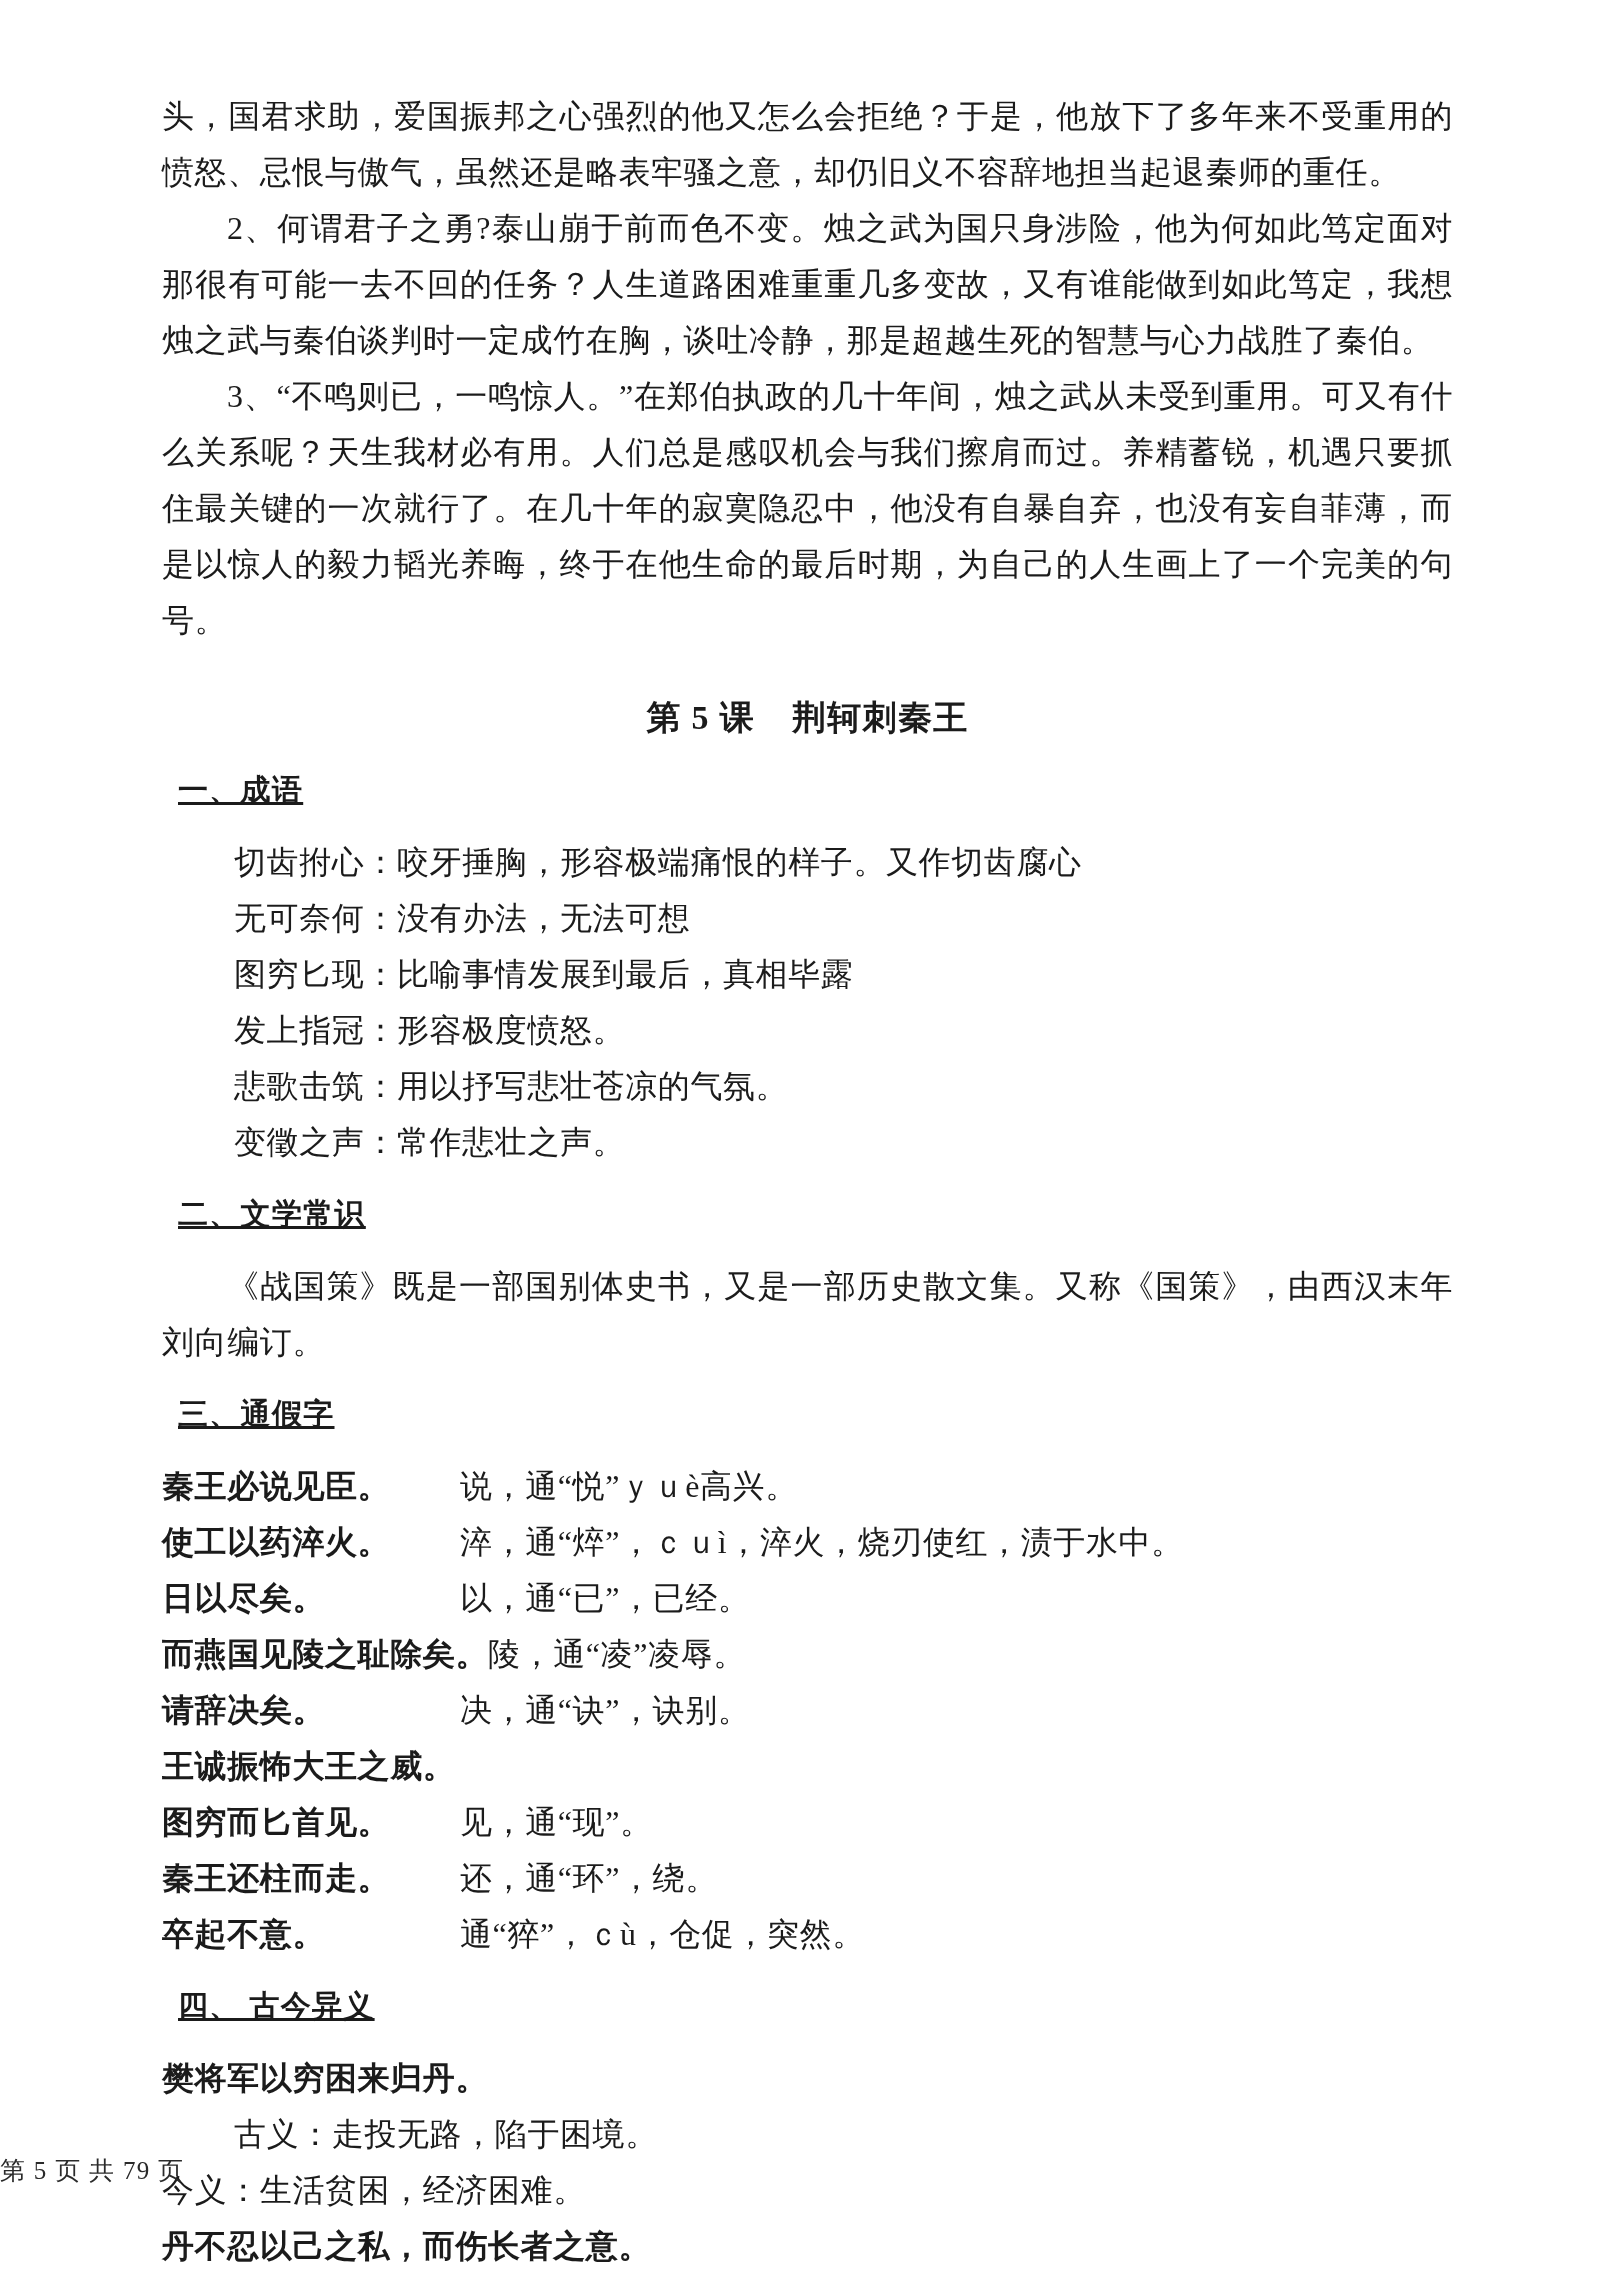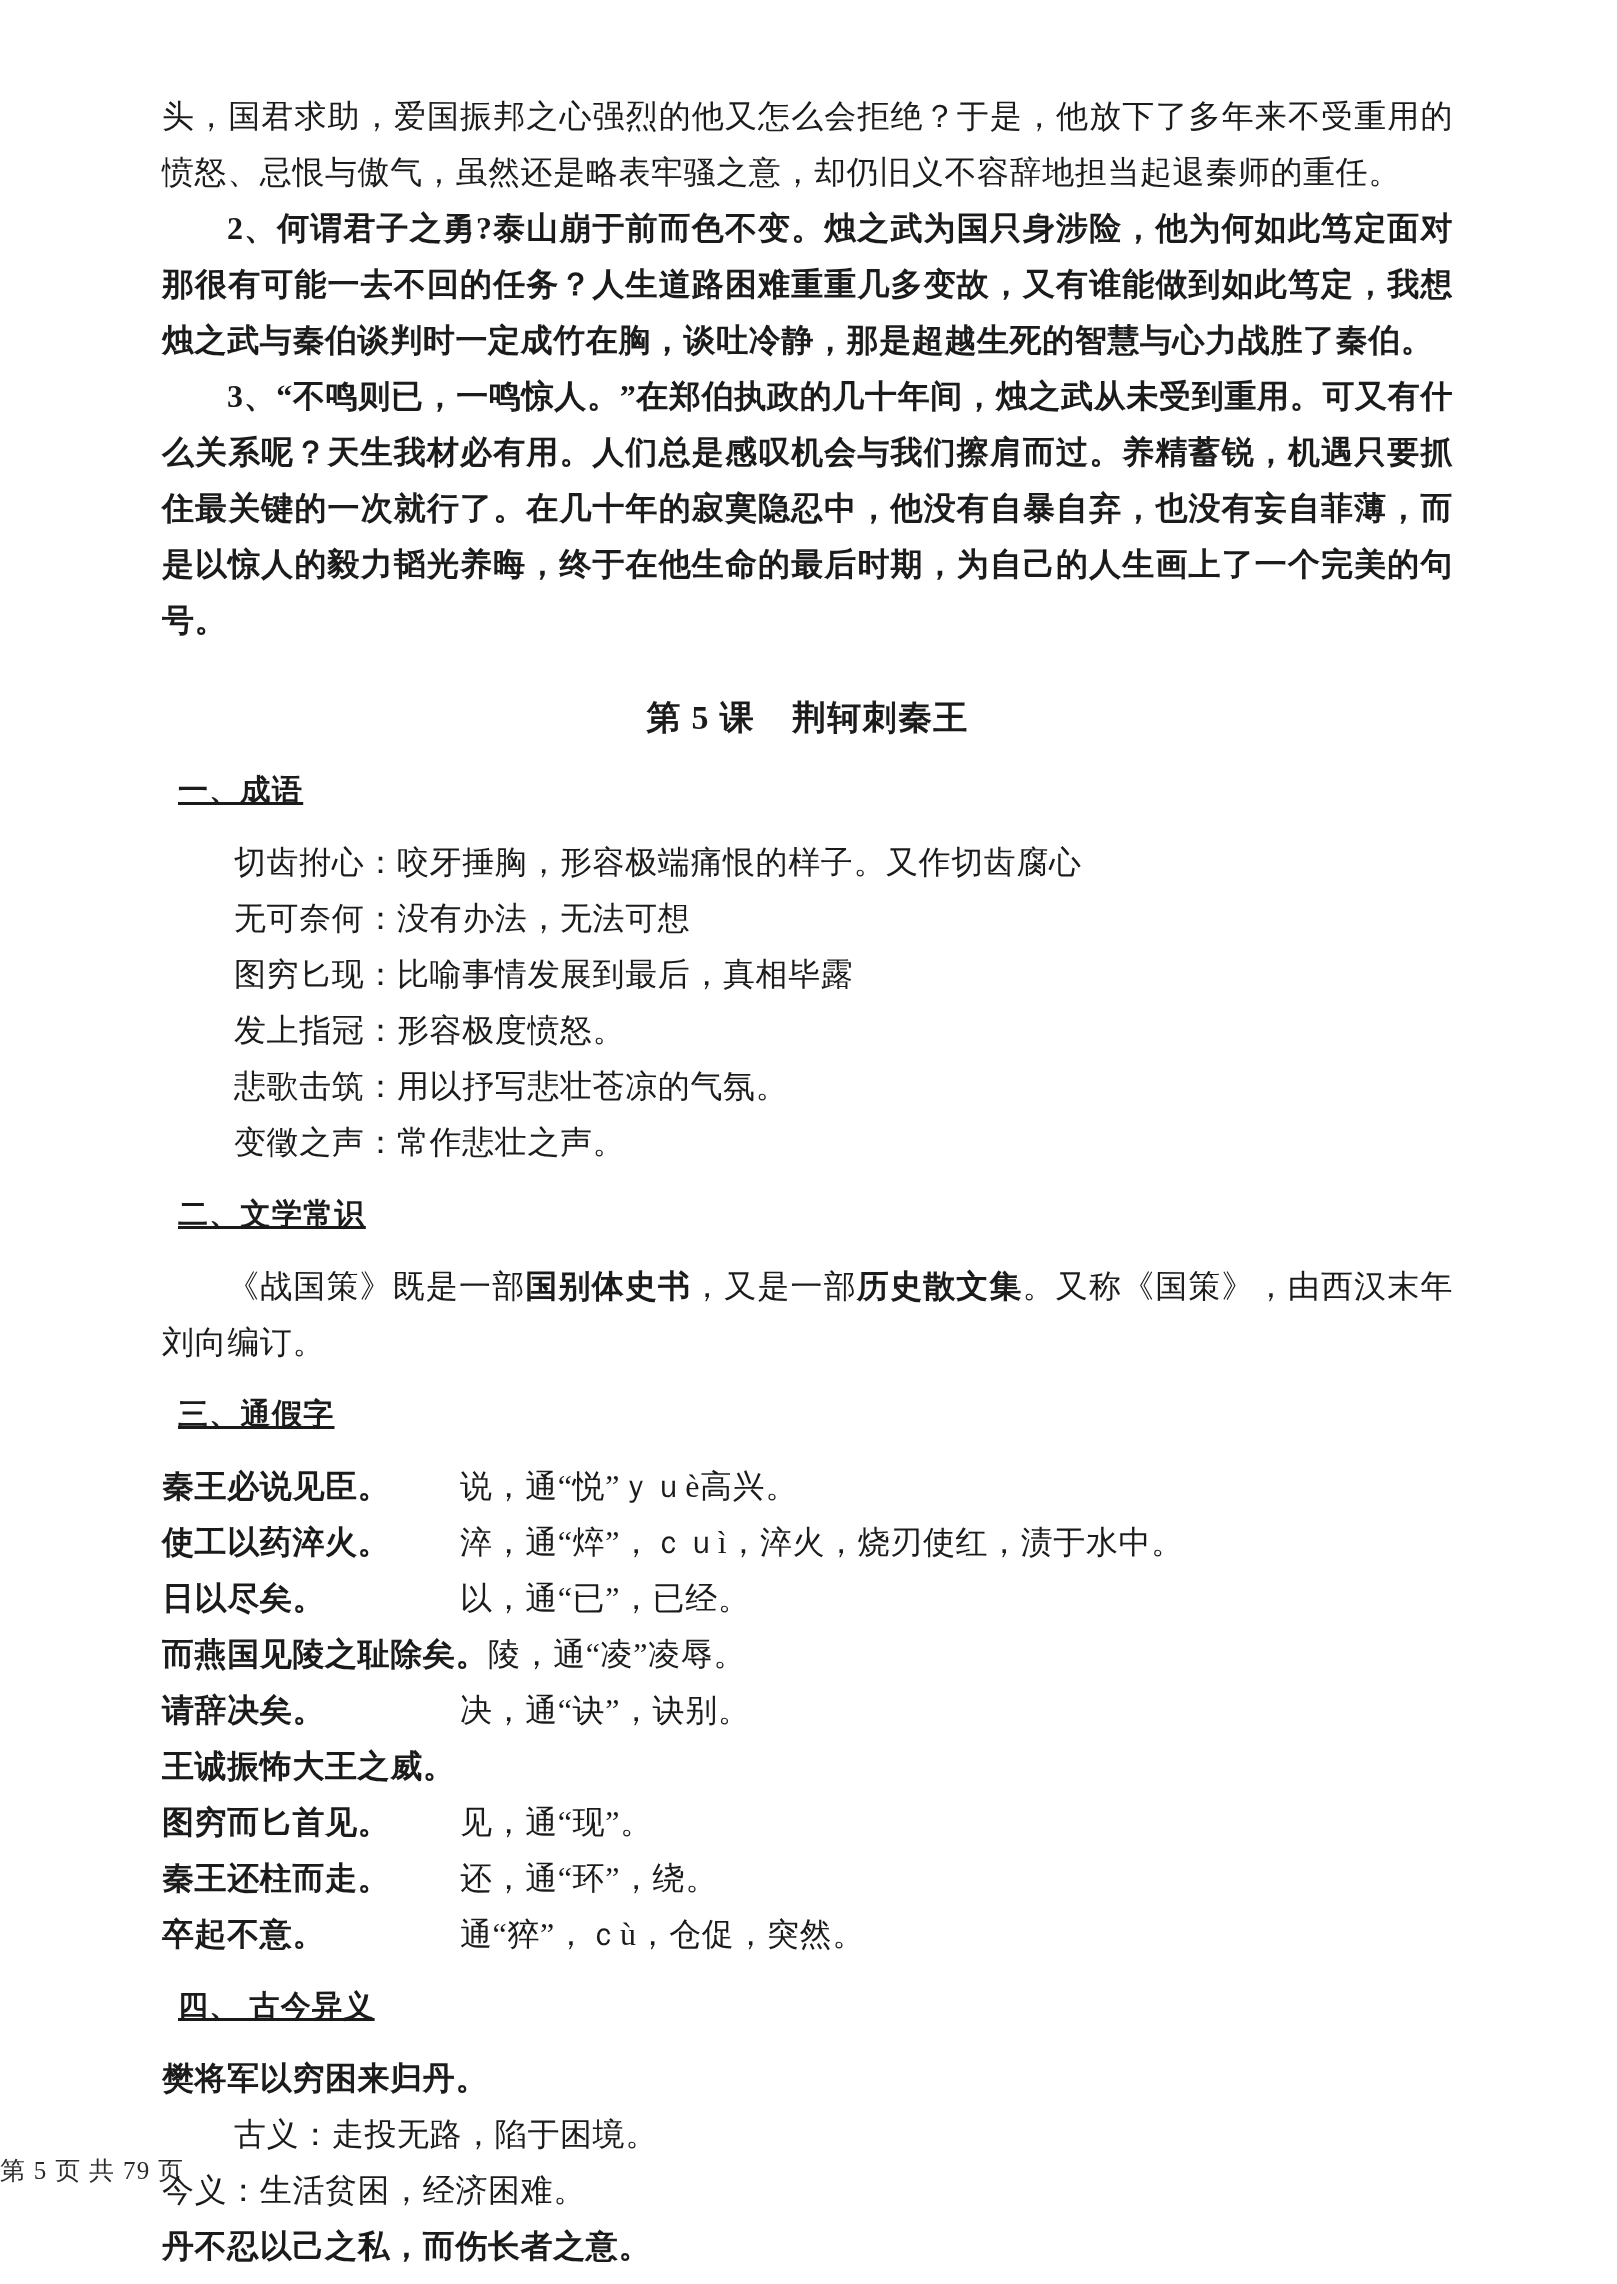--- a/index.html
+++ b/index.html
@@ -19,21 +19,21 @@
   }
   .para {
     margin: 0;
     font-size: 32px;
     line-height: 56px;
     letter-spacing: 0.6px;
     text-align: justify;
     text-justify: inter-ideograph;
     word-break: break-all;
   }
-  .indent { text-indent: 65px; font-weight: bold; }
+  .indent { text-indent: 65px; }
   .title {
     margin: 41px 0 0 0;
     font-size: 34px;
     line-height: 57px;
     font-weight: bold;
     text-align: center;
     letter-spacing: 1.3px;
   }
   .title-gap { display: inline-block; width: 37px; }
   .heading {
@@ -53,21 +53,21 @@
   .wx-para {
     margin: 0;
     font-size: 32px;
     line-height: 56px;
     letter-spacing: 0.6px;
     text-align: justify;
     text-justify: inter-ideograph;
     word-break: break-all;
     text-indent: 65px;
   }
-  .b { font-weight: bold; }
+  .b { font-weight: normal; }
   .tj-row {
     display: flex;
     font-size: 32px;
     line-height: 56px;
     letter-spacing: 0.6px;
   }
   .tj-phrase {
     font-weight: bold;
     min-width: 298px;
     white-space: nowrap;

